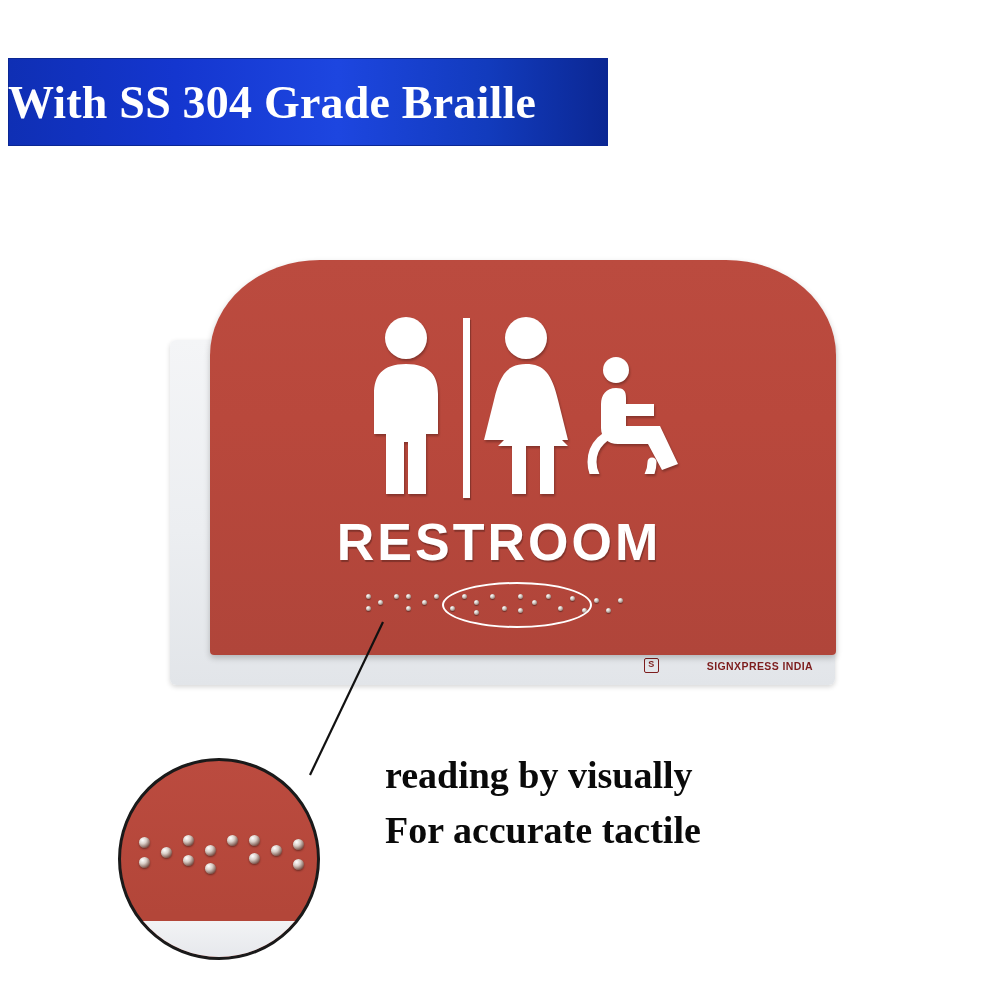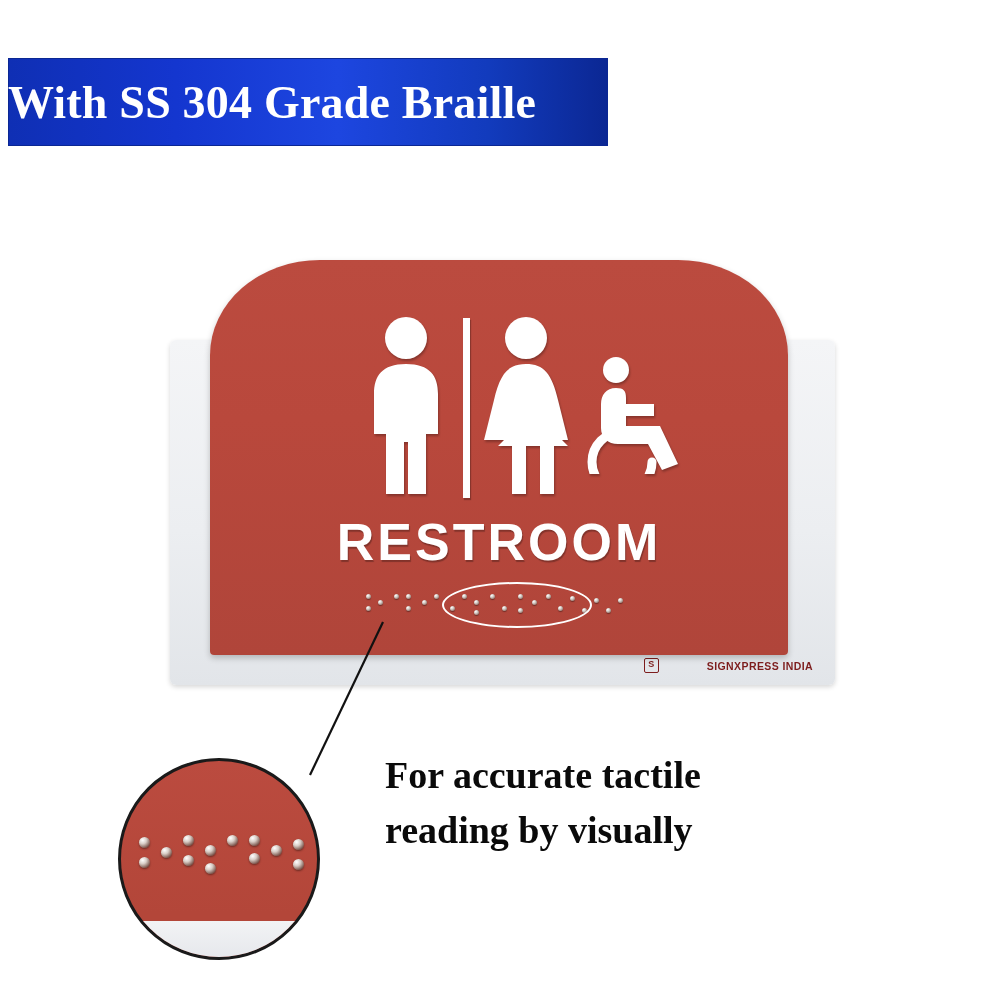--- a/index.html
+++ b/index.html
@@ -67,20 +67,21 @@
   
   .face {
     position: absolute;
     left: 40px;
     top: 10px;
     width: 578px;
     height: 395px;
     background: linear-gradient(180deg, #bb4b3f 0%, #b9483c 40%, #b0453a 100%);
     border-radius: 110px 110px 4px 4px / 95px 95px 4px 4px;
     box-shadow: 0 3px 6px rgba(0,0,0,0.22);
+    padding-left: 48px;
   }
 
   
   .picto-row {
     position: absolute;
     left: 0;
     top: 48px;
     width: 578px;
     height: 190px;
   }
@@ -322,15 +323,15 @@
     <span class="mdot" style="left:88px;  top:2px;"></span>
     <span class="mdot" style="left:110px; top:20px;"></span>
     <span class="mdot" style="left:110px; top:2px;"></span>
     <span class="mdot" style="left:132px; top:12px;"></span>
     <span class="mdot" style="left:154px; top:26px;"></span>
     <span class="mdot" style="left:154px; top:6px;"></span>
   </div>
 </div>
 
 <div class="caption">
+  <div>reading by visually</div>
   <div>For accurate tactile</div>
-  <div>reading by visually</div>
 </div>
 
 </body></html>

